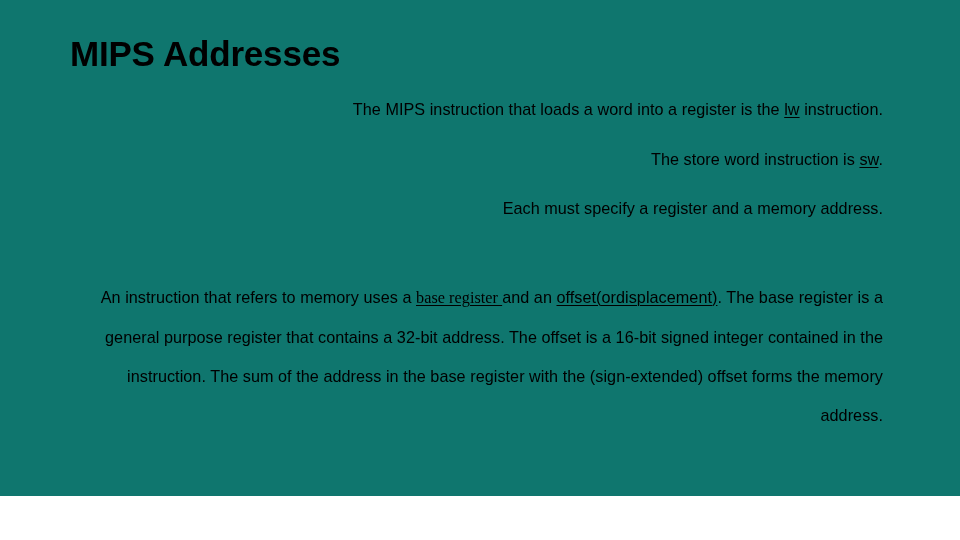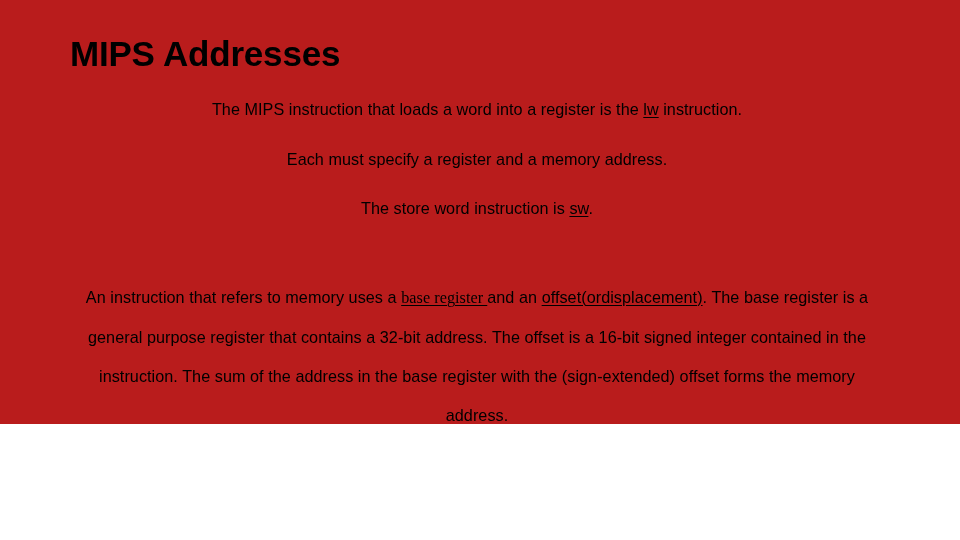--- a/index.html
+++ b/index.html
@@ -13,22 +13,22 @@
     background: #ffffff;
     font-family: "Liberation Sans", "DejaVu Sans", sans-serif;
     color: #000000;
     overflow: hidden;
     -webkit-font-smoothing: antialiased;
   }
 
   .slide {
     position: relative;
     width: 960px;
-    height: 424px;
-    background: #b91c1c;
+    height: 496px;
+    background: #0f766e;
     box-sizing: border-box;
   }
 
   
   .slide-title {
     position: absolute;
     left: 70px;
     top: 32px;
     width: 820px;
     font-size: 35px;
@@ -45,21 +45,21 @@
     left: 71px;
     top: 90px;
     width: 812px;
   }
 
   .para {
     font-size: 16.2px;
     line-height: 39px;
     color: #000000;
     margin: 0;
-    text-align: center;
+    text-align: right;
     letter-spacing: 0.05px;
   }
 
   
   .para.gap-std {
     margin-bottom: 10.5px;
   }
 
   
   .para.spacer {
@@ -86,25 +86,25 @@
 
   <div class="slide-title">MIPS Addresses</div>
 
   <div class="body-block">
 
     <p class="para gap-std">
       <span>The MIPS instruction that loads a word into a register is the </span><span class="u">lw</span><span> instruction.</span>
     </p>
 
     <p class="para gap-std">
-      <span>Each must specify a register and a memory address.</span>
+      <span>The store word instruction is </span><span class="u">sw</span><span>.</span>
     </p>
 
     <p class="para gap-std">
-      <span>The store word instruction is </span><span class="u">sw</span><span>.</span>
+      <span>Each must specify a register and a memory address.</span>
     </p>
 
 
     <p class="para spacer">&nbsp;</p>
 
     <p class="para">
       <span>An instruction that refers to memory uses a </span><span class="u u-space">base register </span><span>and an </span><span class="u">offset(ordisplacement)</span><span>. The base register is a general purpose register that contains a 32-bit address. The offset is a 16-bit signed integer contained in the instruction. The sum of the address in the base register with the (sign-extended) offset forms the memory address.</span>
     </p>
 
   </div>

